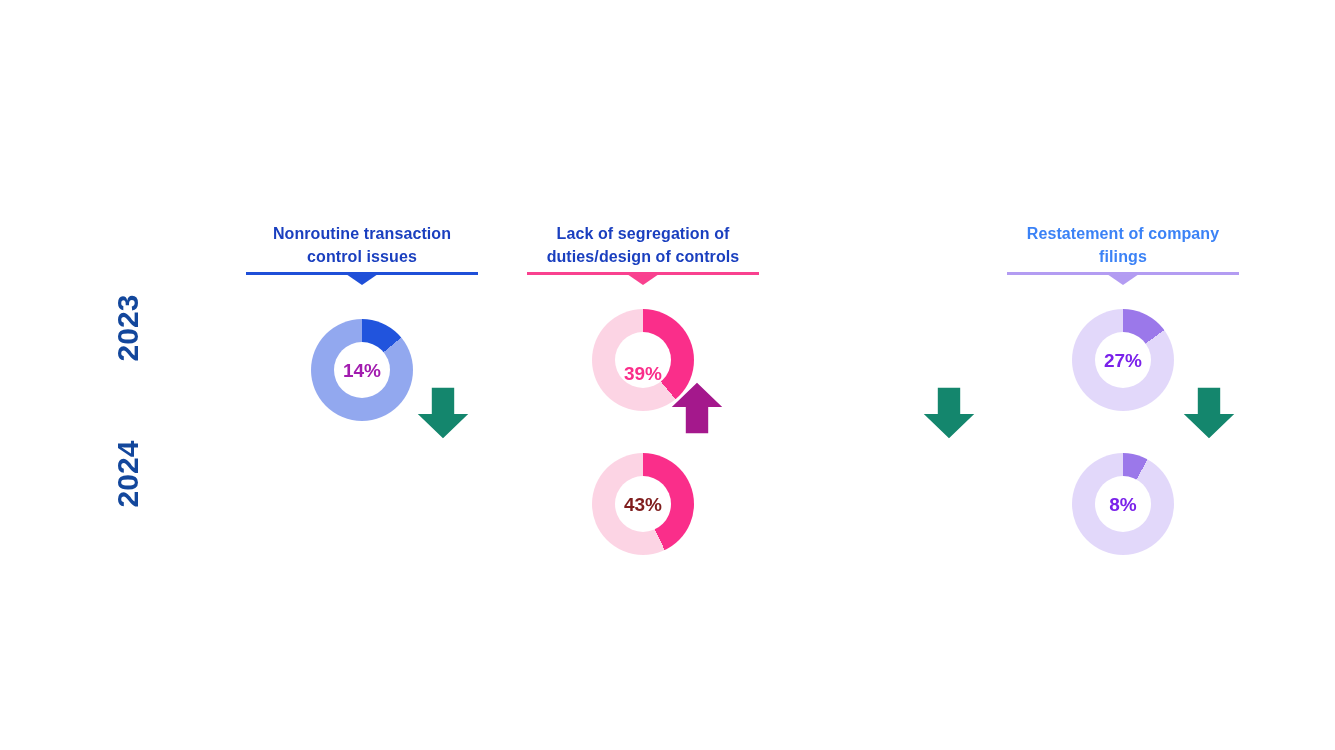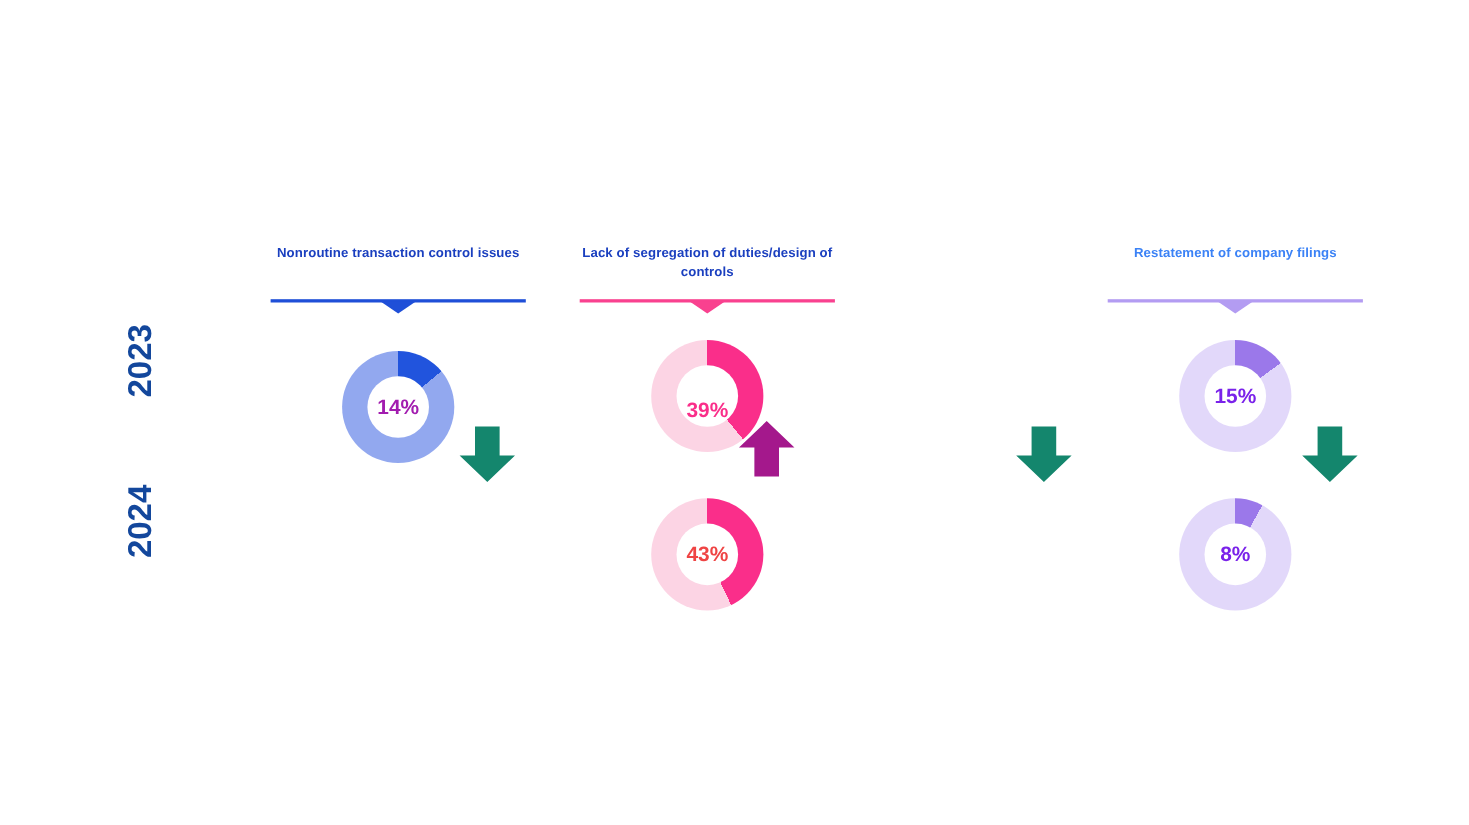--- a/index.html
+++ b/index.html
@@ -55,21 +55,21 @@
     position: absolute;
     top: 222px;
     width: 232px;
   }
   .col-0 { left: 246px; }
   .col-1 { left: 527px; }
   .col-2 { left: 748px; }
   .col-3 { left: 1007px; }
 
   .col-title {
-    font-size: 12px;
+    font-size: 16px;
     font-weight: bold;
     color: #1a3fbf;
     text-align: center;
     line-height: 1.45;
     letter-spacing: 0.1px;
     height: 46px;
   }
 
   
   .col-rule-wrap {
@@ -177,37 +177,37 @@
     <div class="donut-slot row-2023">
       <div class="donut" style="background: conic-gradient(rgb(250, 46, 138) 0deg, rgb(250, 46, 138) 140.4deg, rgb(252, 212, 228) 140.4deg, rgb(252, 212, 228) 360deg);">
         <div class="hole">
           <span class="value" style="color: rgb(250, 46, 138); margin-top: 27px;">39%</span>
         </div>
       </div>
     </div>
     <div class="donut-slot row-2024">
       <div class="donut" style="background: conic-gradient(rgb(250, 46, 138) 0deg, rgb(250, 46, 138) 154.8deg, rgb(252, 212, 228) 154.8deg, rgb(252, 212, 228) 360deg);">
         <div class="hole">
-          <span class="value" style="color: #ef4444;">43%</span>
+          <span class="value" style="color: #7f1d1d;">43%</span>
         </div>
       </div>
     </div>
   </div>
 
 
   <div class="column col-3">
     <div class="col-title" style="color: #3b82f6;">Restatement of company filings</div>
     <div class="col-rule-wrap">
       <div class="col-rule" style="background: rgb(179, 156, 242);"></div>
       <div class="col-notch" style="border-top: 11px solid rgb(179, 156, 242);"></div>
     </div>
     <div class="donut-slot row-2023">
       <div class="donut" style="background: conic-gradient(rgb(155, 120, 234) 0deg, rgb(155, 120, 234) 54deg, rgb(226, 216, 250) 54deg, rgb(226, 216, 250) 360deg);">
         <div class="hole">
-          <span class="value" style="color: rgb(122, 34, 234);">15%</span>
+          <span class="value" style="color: rgb(122, 34, 234);">27%</span>
         </div>
       </div>
     </div>
     <div class="donut-slot row-2024">
       <div class="donut" style="background: conic-gradient(rgb(155, 120, 234) 0deg, rgb(155, 120, 234) 28.8deg, rgb(226, 216, 250) 28.8deg, rgb(226, 216, 250) 360deg);">
         <div class="hole">
           <span class="value" style="color: rgb(122, 34, 234);">8%</span>
         </div>
       </div>
     </div>

